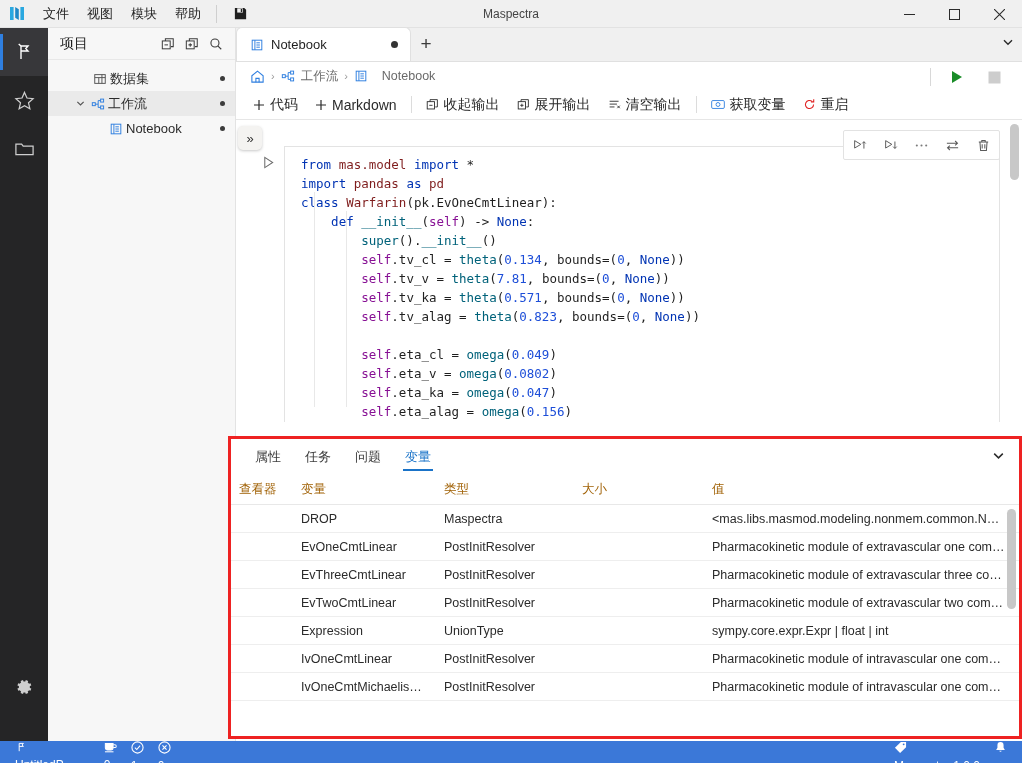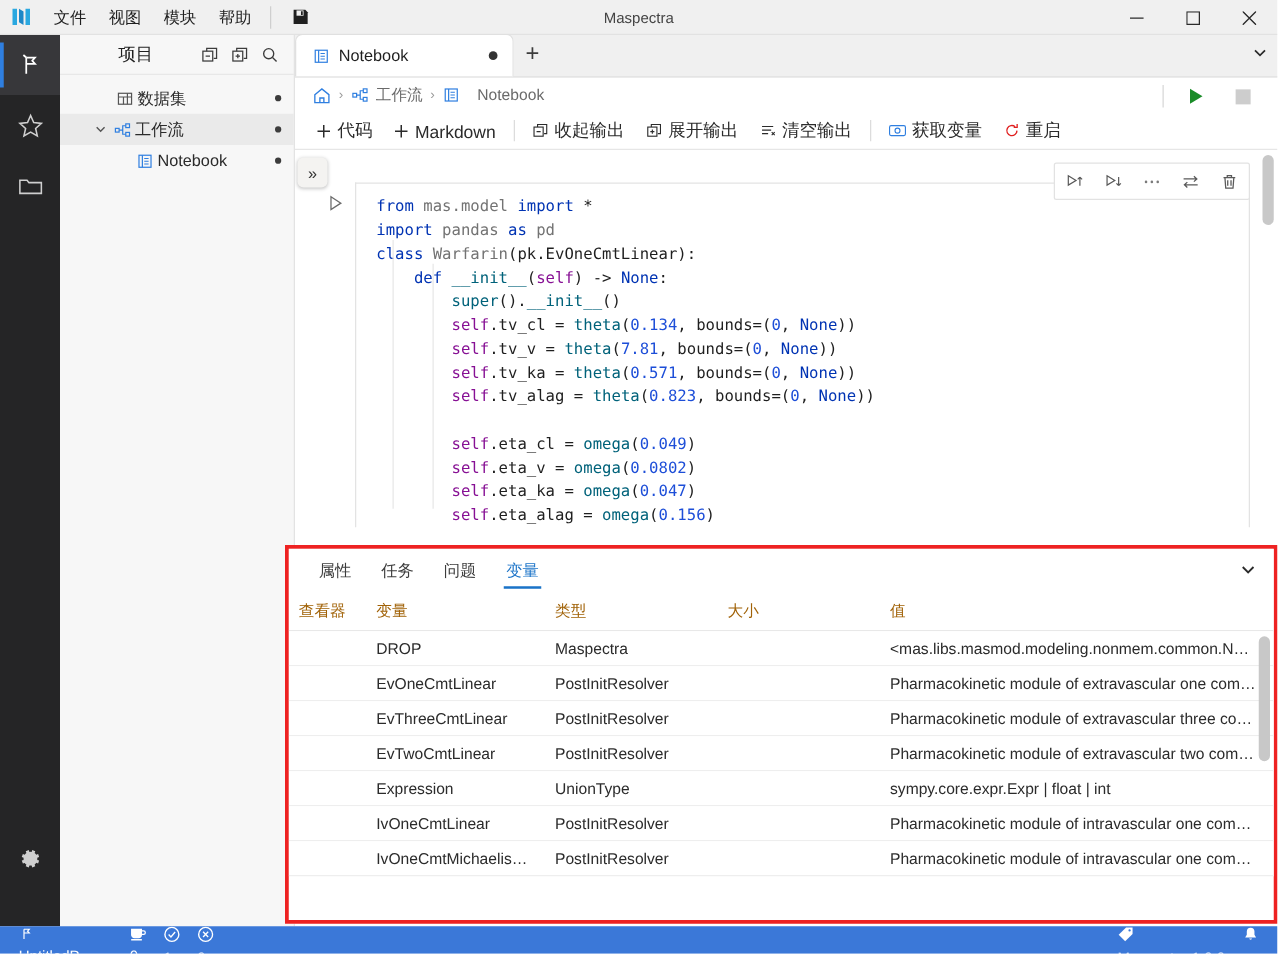--- a/index.html
+++ b/index.html
@@ -51,21 +51,20 @@
   .act-bottom { position: absolute; bottom: 30px; left: 0; width: 48px; }
 
   
   .sidebar {
     position: absolute; left: 48px; top: 28px; width: 188px; height: 713px;
     background: #f7f7f7; border-right: 1px solid #e3e3e3;
   }
   .sb-header {
     height: 32px; display: flex; align-items: center; padding: 0 8px 0 12px;
     border-bottom: 1px solid #e8e8e8;
-    text-align: center;
   }
   .sb-title { font-size: 14px; color: #1f1f1f; flex: 1; }
   .sb-icons { display: flex; gap: 2px; }
   .sb-ic { width: 22px; height: 22px; display: flex; align-items: center; justify-content: center; color: #3c3c3c; }
 
   .tree { padding-top: 6px; }
   .tree-row {
     display: flex; align-items: center; height: 25px; font-size: 13px; color: #2b2b2b;
     padding-right: 10px; cursor: default; position: relative;
   }
@@ -138,21 +137,21 @@
   }
   .code {
     font-family: "DejaVu Sans Mono", monospace; font-size: 12.5px; line-height: 19px;
     padding-left: 16px; white-space: pre; color: #1f1f1f;
   }
   .k { color: #0033b3; }
   .fn { color: #00627a; }
   .num { color: #1d4ed8; }
   .self { color: #871094; }
   .op { color: #1f1f1f; }
-  .ident { color: #737373; }
+  .ident { color: #7f1d1d; }
   .indent-guide {
     position: absolute; top: 0; bottom: 0; width: 1px; background: #e8e8e8;
   }
   .nb-scroll {
     position: absolute; right: 3px; top: 4px; width: 9px; height: 56px;
     background: #c8c8c8; border-radius: 5px;
   }
 
   
   .varpanel {

